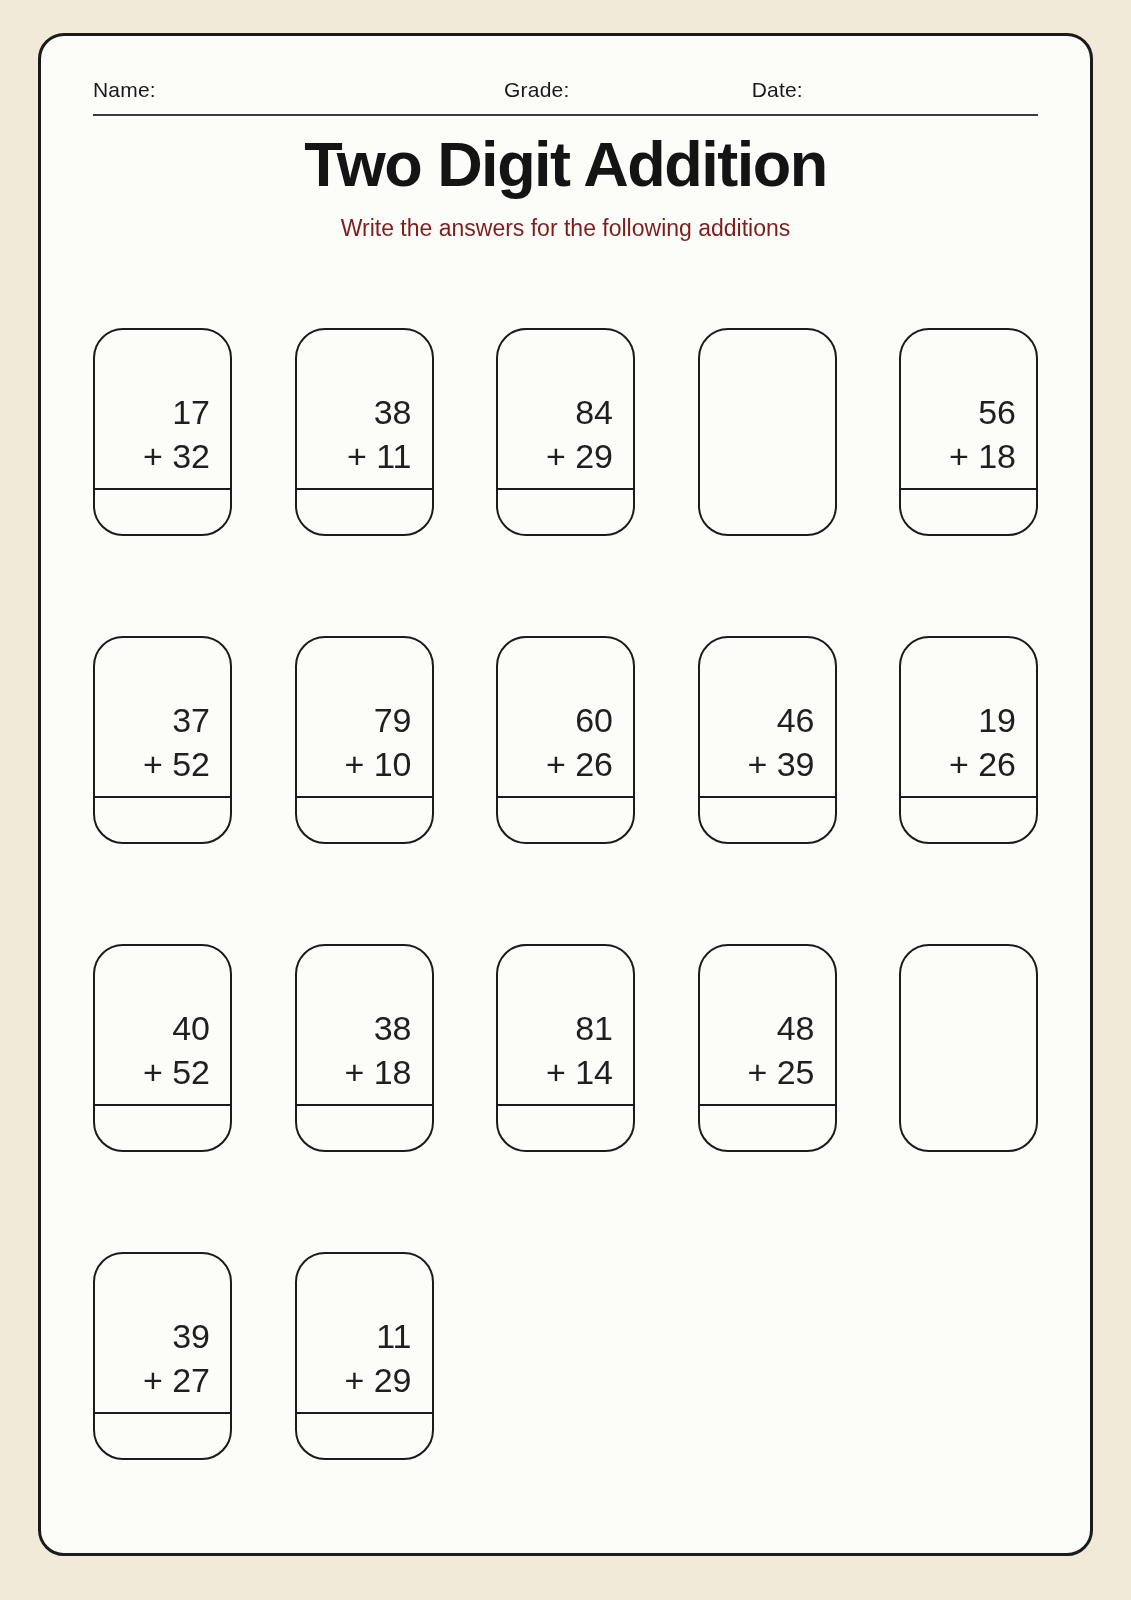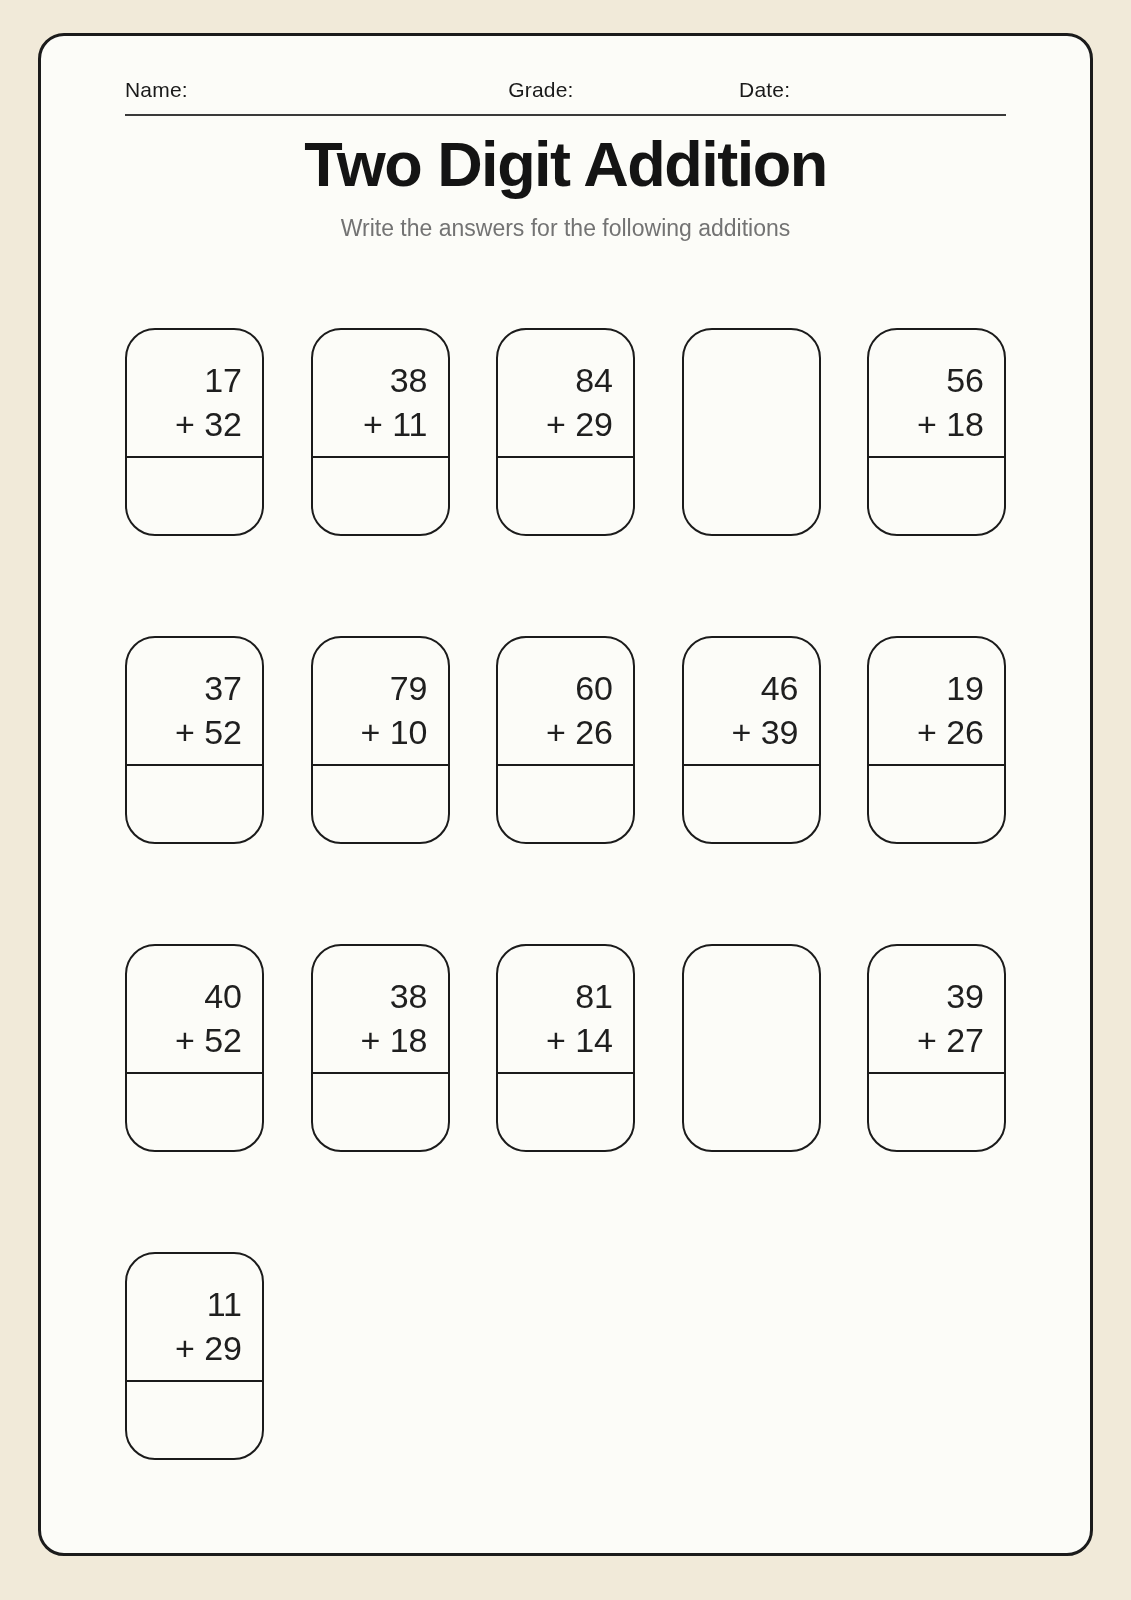--- a/index.html
+++ b/index.html
@@ -10,21 +10,21 @@
     position: relative;
     overflow: hidden;
   }
   .page {
     position: absolute;
     left: 38px; top: 33px;
     width: 1055px; height: 1523px;
     background: #fcfcf8;
     border: 3px solid #1b1b1b;
     border-radius: 26px;
-    padding: 0 84px;
+    padding: 0 52px;
   }
   .header-row {
     position: relative;
     margin-top: 42px;
     height: 24px;
     font-size: 21px;
     color: #1a1a1a;
     letter-spacing: 0.2px;
   }
   .hlabel { position: absolute; top: 0; white-space: nowrap; }
@@ -42,41 +42,41 @@
     font-size: 63px;
     font-weight: 800;
     letter-spacing: -1.5px;
     color: #141414;
   }
   .subtitle {
     margin-top: 15px;
     text-align: center;
     font-size: 23px;
     font-weight: 400;
-    color: #737373;
+    color: #7f1d1d;
   }
   .grid {
     margin-top: 86px;
     display: grid;
     grid-template-columns: repeat(5, 139px);
     justify-content: space-between;
     row-gap: 100px;
   }
   .card {
     width: 139px;
     height: 208px;
     border: 2.5px solid #1b1b1b;
     border-radius: 30px;
     display: flex;
     flex-direction: column;
     overflow: hidden;
     background: #fcfcf8;
   }
   .card-top {
-    height: 128px;
+    height: 160px;
     border-bottom: 2.5px solid #1b1b1b;
     display: flex;
     flex-direction: column;
     justify-content: flex-end;
     align-items: flex-end;
     padding: 0 20px 10px 0;
   }
   .addend {
     font-size: 34px;
     line-height: 44px;
@@ -195,20 +195,27 @@
   </div>
 
   <div class="card">
     <div class="card-top">
       <div class="addend">81</div>
       <div class="addend">+ 14</div>
     </div>
     <div class="answer"></div>
   </div>
 
+  <div class="card">
+    <div class="card-top">
+      <div class="addend">48</div>
+      <div class="addend">+ 25</div>
+    </div>
+    <div class="answer"></div>
+  </div>
 
   <div class="card">
     <div class="answer"></div>
   </div>
 
   <div class="card">
     <div class="card-top">
       <div class="addend">39</div>
       <div class="addend">+ 27</div>
     </div>

